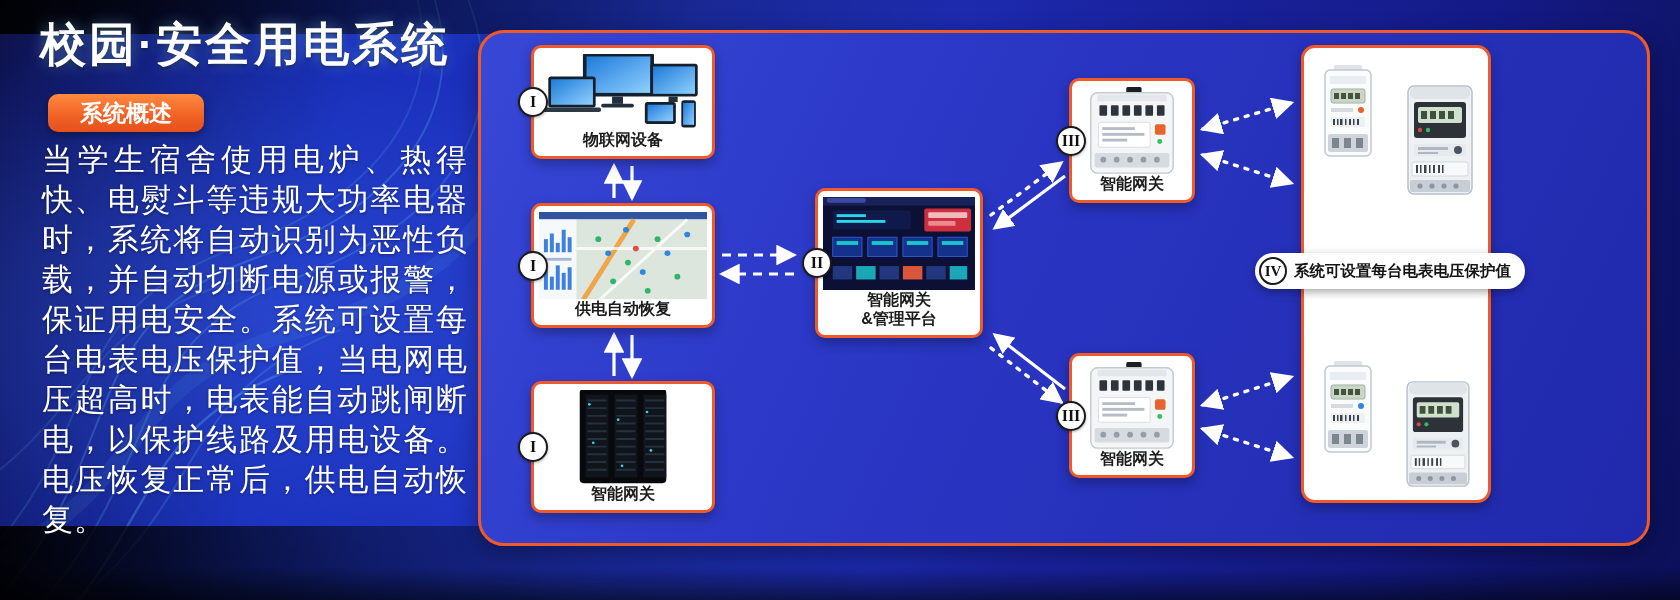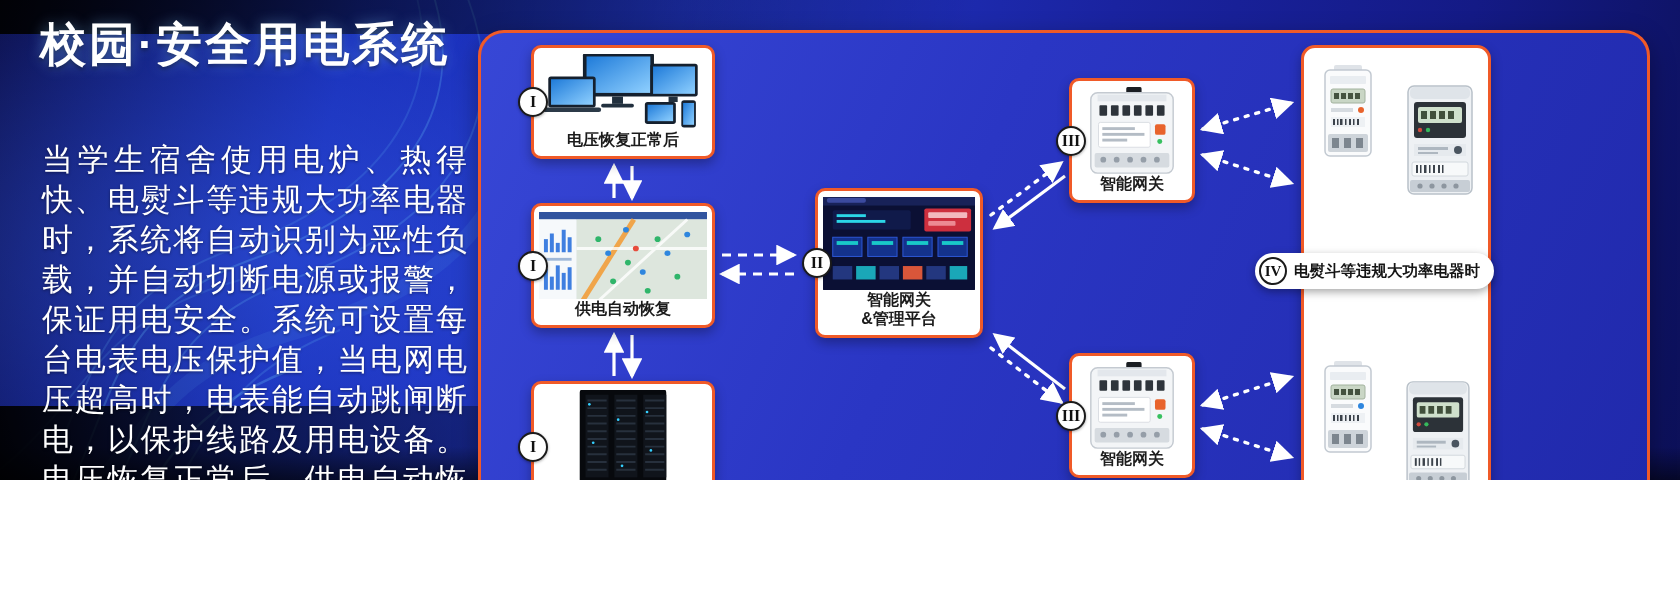--- a/index.html
+++ b/index.html
@@ -1,20 +1,20 @@
 <!DOCTYPE html>
 <html><head>
 <meta charset="utf-8">
 <style>
   * { margin:0; padding:0; box-sizing:border-box; }
   html,body { width:1680px; height:600px; }
   body { font-family:"Liberation Sans", sans-serif; }
 
   .stage{
-    position:relative; width:1680px; height:480px; overflow:hidden;
+    position:relative; width:1680px; height:600px; overflow:hidden;
     background:
       radial-gradient(1000px 560px at 16% 52%, rgba(52,86,226,.55) 0%, rgba(30,46,190,.25) 45%, rgba(0,0,0,0) 70%),
       linear-gradient(104deg, #0a0d33 0%, #1730b8 20%, #2136c6 38%, #1a23a0 62%, #141a86 82%, #0c1058 100%);
   }
   .waves{ position:absolute; left:0; top:0; pointer-events:none; }
   .shade{ position:absolute; left:0; width:100%; pointer-events:none; }
   .shade-top{ top:0; height:34px;
     background:linear-gradient(100deg, rgba(0,0,0,.92) 0%, rgba(0,0,0,.5) 26%, rgba(0,0,0,0) 58%); }
   .shade-bottom{ bottom:0; height:74px;
     background:linear-gradient(78deg, rgba(0,0,0,.95) 0%, rgba(0,0,0,.45) 22%, rgba(0,0,0,0) 52%),
@@ -105,20 +105,21 @@
       <path d="M0 560 C 160 470, 120 380, 300 330 C 470 282, 540 180, 520 40" stroke-opacity=".08" stroke-width="16"></path>
       <path d="M-80 520 C 100 430, 60 330, 240 280" stroke-opacity=".12" stroke-width="2"></path>
       <path d="M20 640 C 220 520, 160 400, 340 330" stroke-opacity=".16" stroke-width="2"></path>
       <path d="M-30 700 C 170 560, 110 440, 290 370" stroke-opacity=".25" stroke-width="2.5"></path>
     </g>
   </svg>
   <div class="shade shade-top"></div>
   <div class="shade shade-bottom"></div>
 
   <h1 class="title">校园·安全用电系统</h1>
+  <div class="badge">系统概述</div>
   <p class="desc">当学生宿舍使用电炉、热得快、电熨斗等违规大功率电器时，系统将自动识别为恶性负载，并自动切断电源或报警，保证用电安全。系统可设置每台电表电压保护值，当电网电压超高时，电表能自动跳闸断电，以保护线路及用电设备。电压恢复正常后，供电自动恢复。</p>
 
   <div class="panel">
 
     <svg class="arrows" width="1172" height="516" viewBox="0 0 1172 516">
       <defs>
         <marker id="ah" viewBox="0 0 10 10" refX="8.5" refY="5" markerWidth="6.5" markerHeight="6.5" orient="auto-start-reverse">
           <path d="M0 0 L10 5 L0 10 z" fill="#ffffff"></path>
         </marker>
       </defs>
@@ -163,21 +164,21 @@
           <rect x="138" y="50" width="10" height="6" fill="#22303e"></rect>
           <rect x="6" y="28" width="52" height="34" rx="3" fill="#15202e"></rect>
           <rect x="9" y="31" width="46" height="28" fill="url(#scr)"></rect>
           <rect x="0" y="62" width="64" height="5" rx="2.5" fill="#2c3a48"></rect>
           <rect x="112" y="56" width="34" height="24" rx="3" fill="#15202e"></rect>
           <rect x="115" y="59" width="28" height="18" fill="url(#scr)"></rect>
           <rect x="152" y="54" width="16" height="30" rx="3" fill="#15202e"></rect>
           <rect x="154" y="57" width="12" height="24" fill="url(#scr)"></rect>
         </svg>
       </div>
-      <div class="node-label">电压恢复正常后</div>
+      <div class="node-label">物联网设备</div>
       <div class="numeral">I</div>
     </div>
 
     <div class="node" style="left:50px; top:170px; width:184px; height:125px;">
       <div class="node-illus">
         <svg viewBox="0 0 170 96" width="170" height="90" preserveAspectRatio="none">
           <rect width="170" height="96" fill="#e8eef3"></rect>
           <rect width="170" height="9" fill="#31549f"></rect>
           <rect y="9" width="38" height="87" fill="#f6f9fb"></rect>
           <g fill="#3f7fe0">
@@ -497,17 +498,17 @@
               <circle cx="28" cy="104" r="2.6"></circle>
               <circle cx="40" cy="104" r="2.6"></circle>
               <circle cx="52" cy="104" r="2.6"></circle>
             </g>
         </svg>
       </div>
     </div>
 
     <div class="meter-pill">
       <span class="numeral-inline">IV</span>
-      <span class="pill-text">电熨斗等违规大功率电器时</span>
+      <span class="pill-text">系统可设置每台电表电压保护值</span>
     </div>
 
   </div>
 </div>
 
 </body></html>

